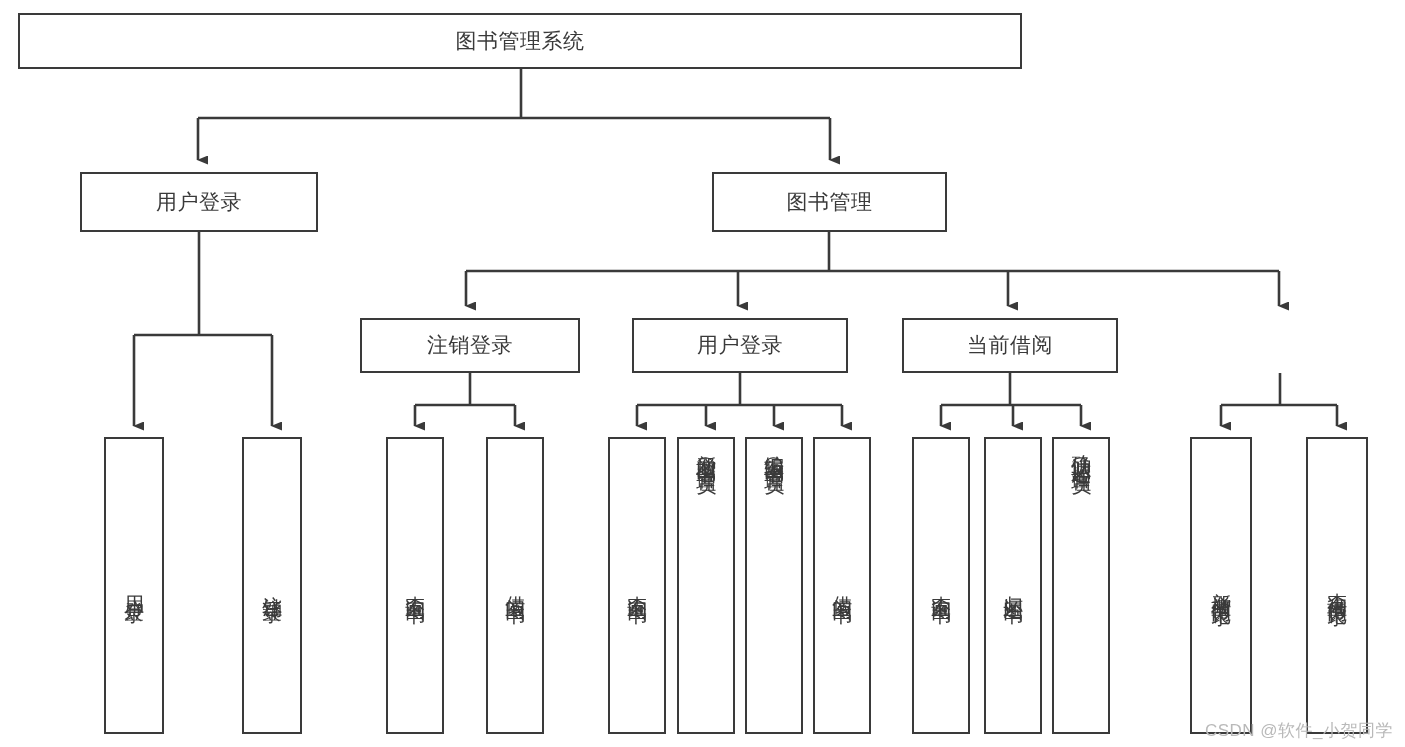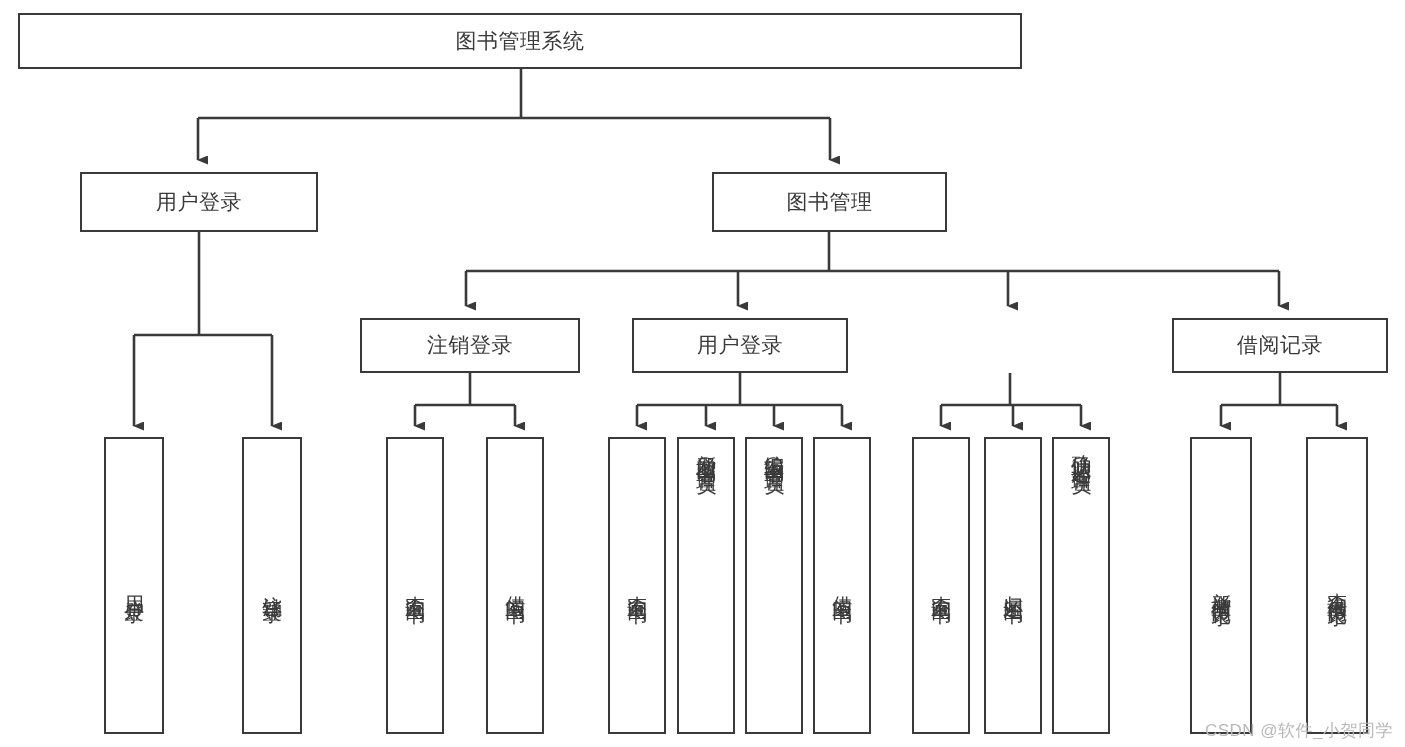--- a/index.html
+++ b/index.html
@@ -150,22 +150,22 @@
   <div class="node-box" style="left:712px; top:172px; width:235px; height:60px;align-items:center;">
     <span class="node-label">图书管理</span>
   </div>
 
   <div class="node-box" style="left:360px; top:318px; width:220px; height:55px;">
     <span class="node-label">注销登录</span>
   </div>
   <div class="node-box" style="left:632px; top:318px; width:216px; height:55px;">
     <span class="node-label">用户登录</span>
   </div>
-  <div class="node-box" style="left:1172px; top:318px; width:216px; height:55px;">
-    <span class="node-label">借阅记录</span>
+  <div class="node-box" style="left:902px; top:318px; width:216px; height:55px;">
+    <span class="node-label">当前借阅</span>
   </div>
 
   <div class="node-box vertical align-center" style="left:104px; top:437px; width:60px; height:297px;">
     <span class="node-label">用户登录</span>
   </div>
   <div class="node-box vertical align-center" style="left:242px; top:437px; width:60px; height:297px;">
     <span class="node-label">注销登录</span>
   </div>
 
   <div class="node-box vertical align-center" style="left:386px; top:437px; width:58px; height:297px;">

